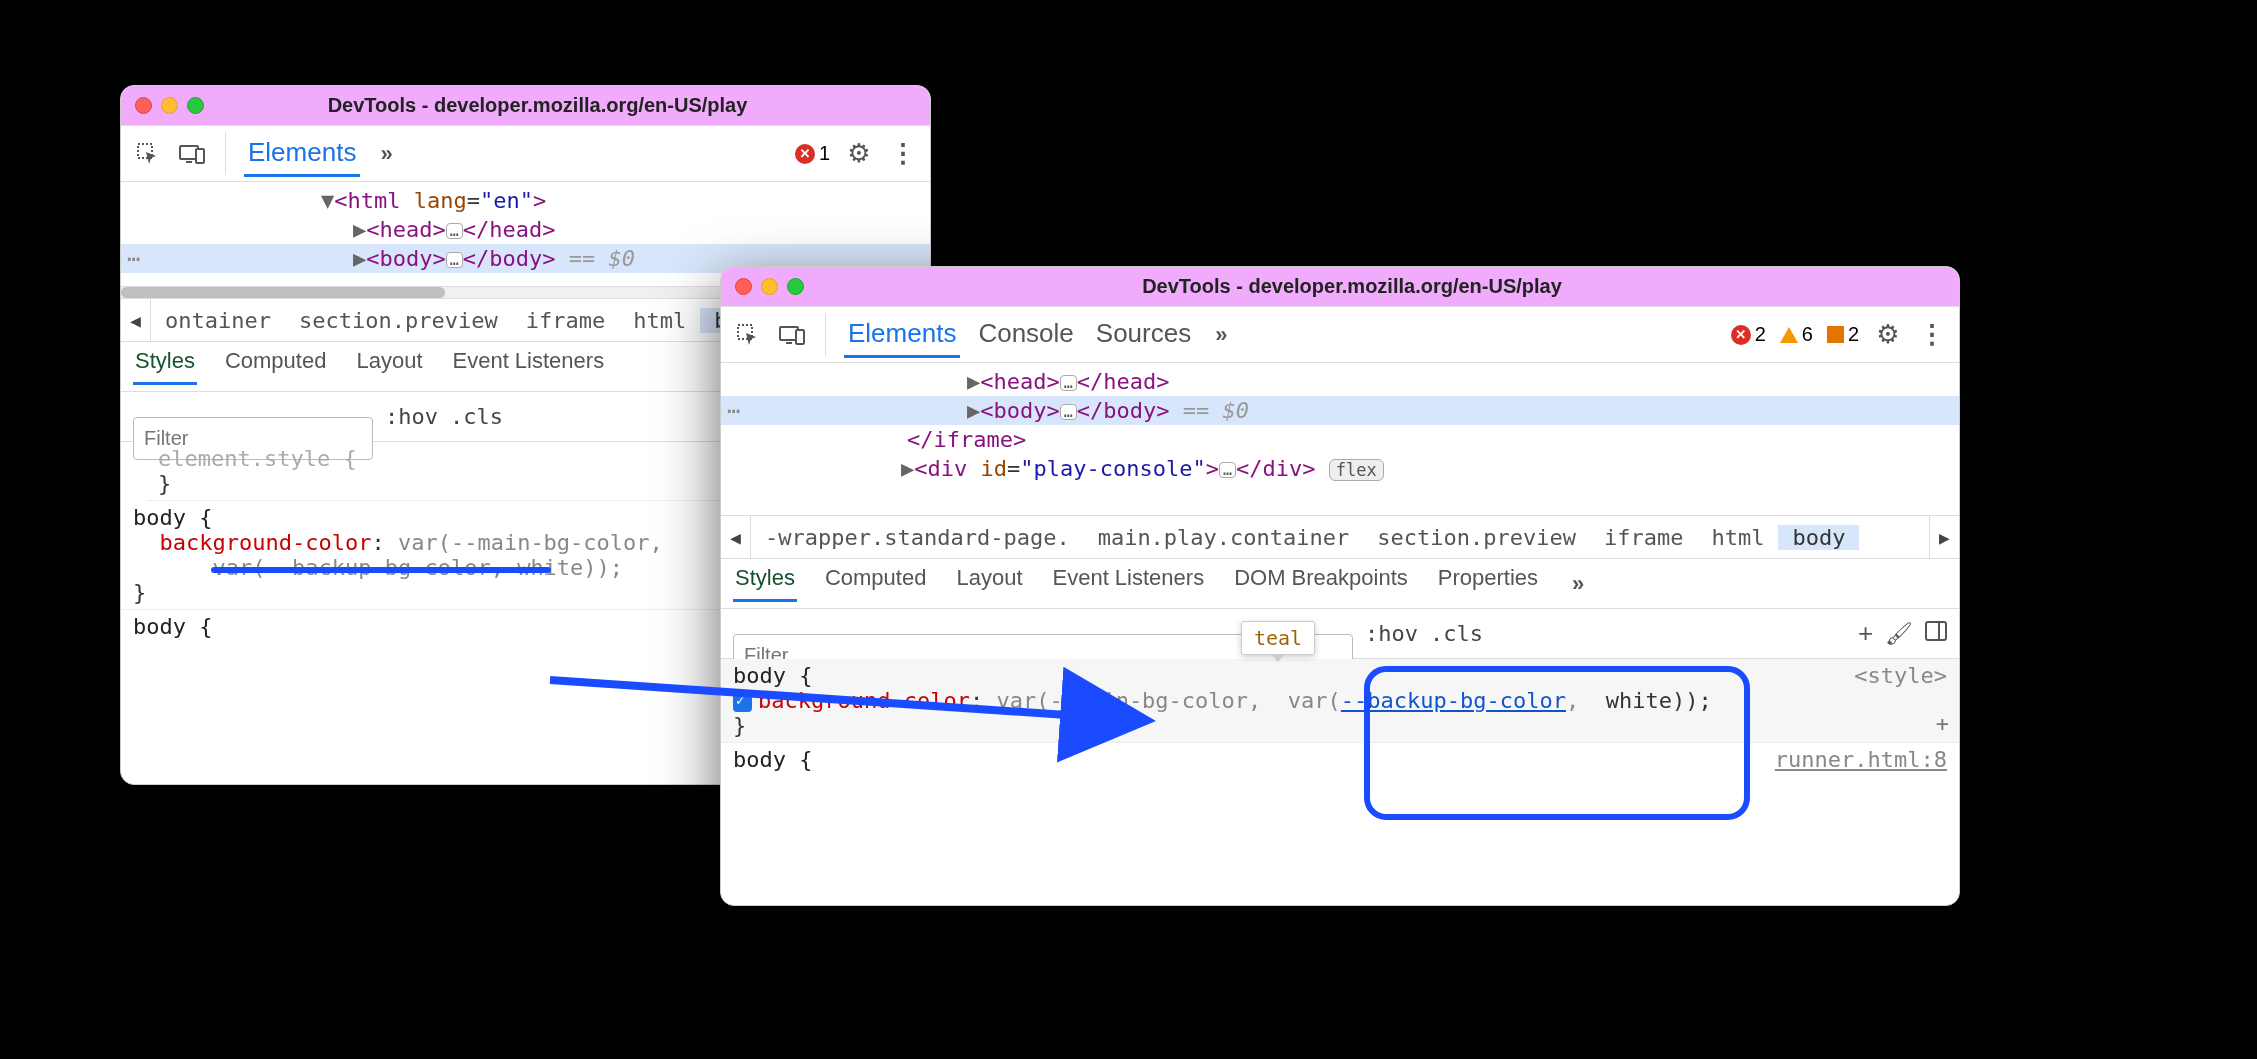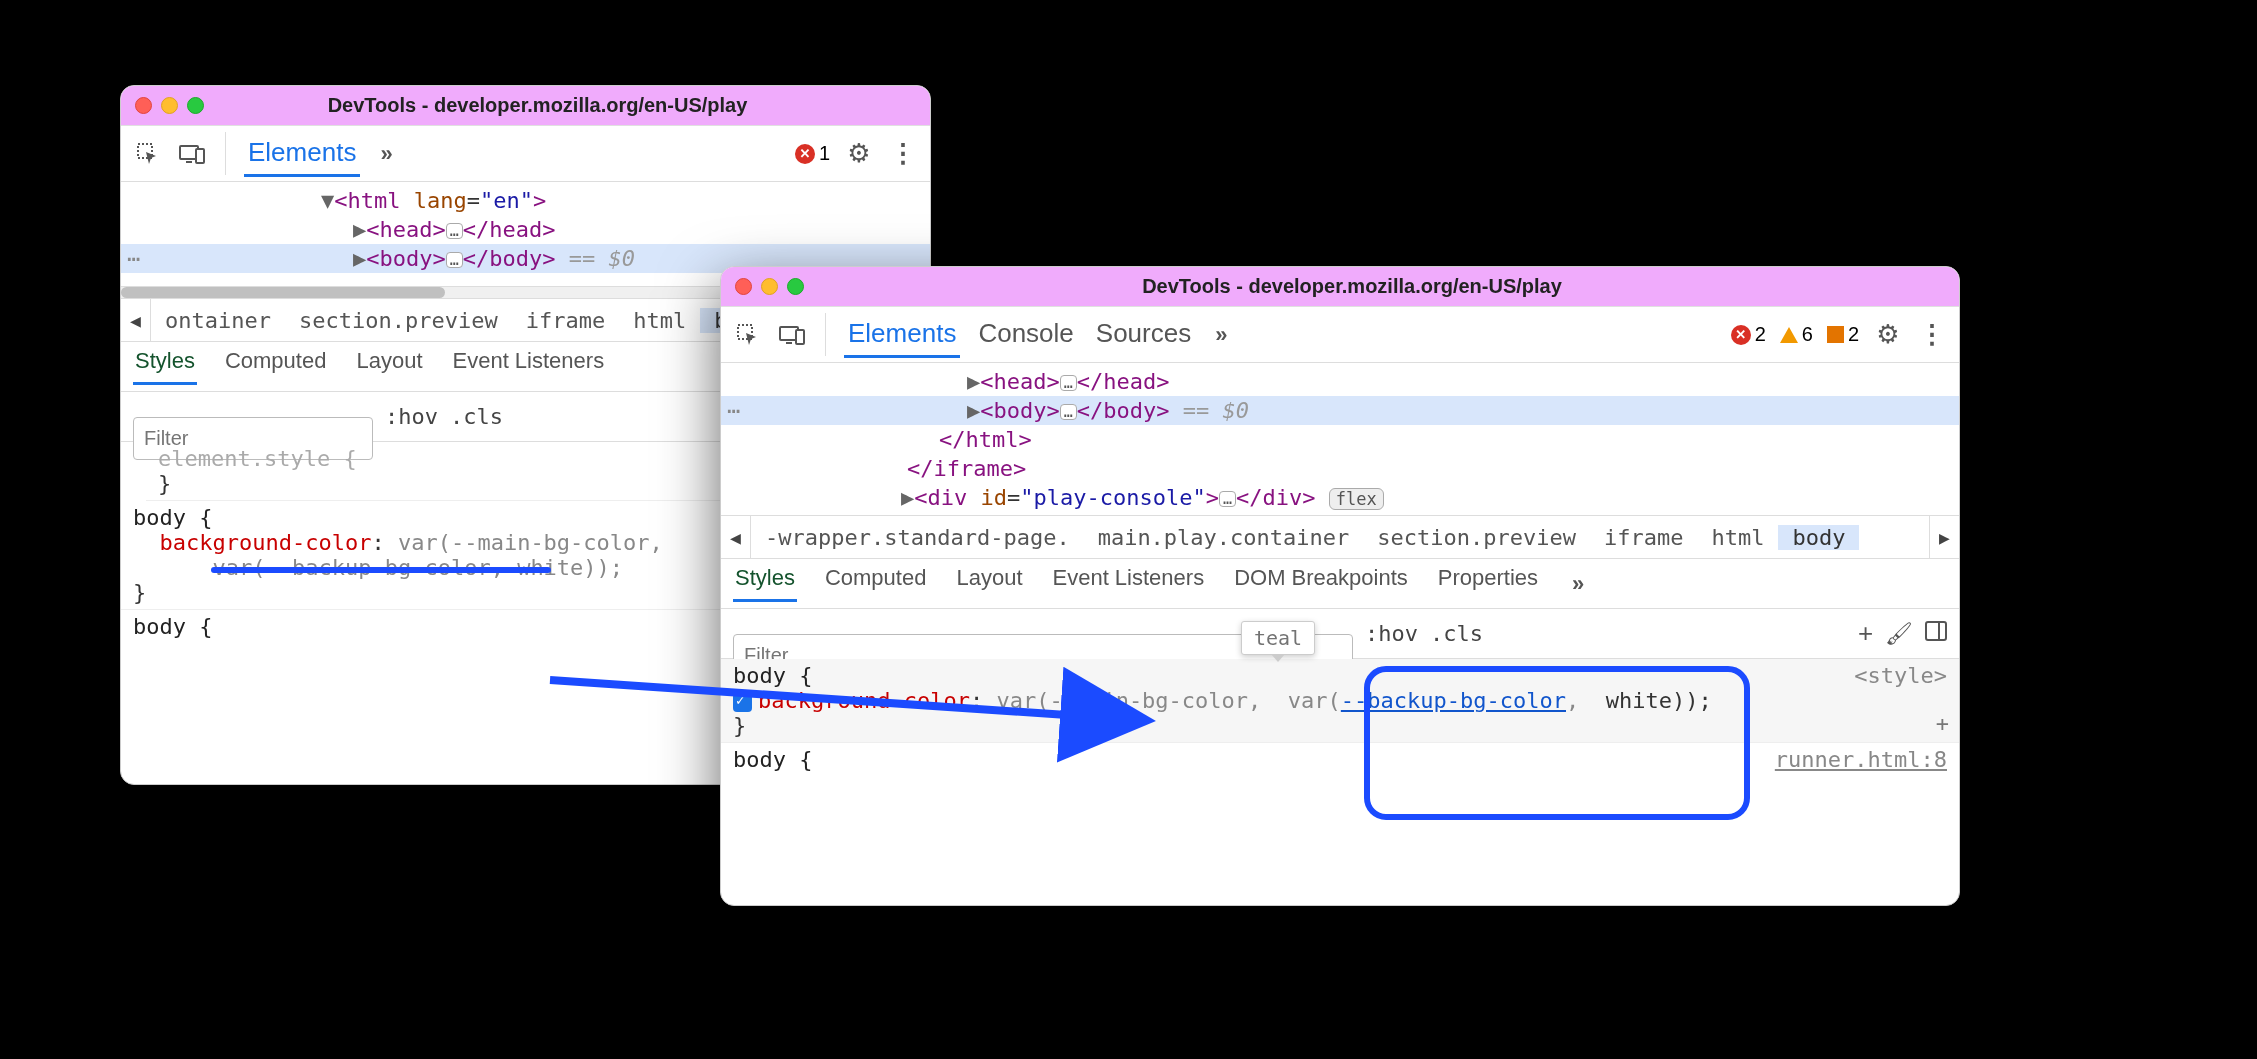--- a/index.html
+++ b/index.html
@@ -98,21 +98,21 @@
   .prop{color:#c80000;}
   .val-gray{color:#888;}
   .val-blue{color:#1155cc;text-decoration:underline;text-decoration-color:#1155cc;}
   .colon{color:#333;}
   .brace{color:#333;}
   .src{position:absolute;right:12px;top:4px;color:#888;font-size:22px;}
   .src.u{text-decoration:underline;text-align:right;}
   .checkbox{display:inline-block;width:19px;height:19px;border-radius:4px;background:#1a73e8;margin-right:6px;vertical-align:middle;position:relative;}
   .checkbox::after{content:"✓";color:#fff;font-size:14px;position:absolute;left:3px;top:-1px;}
   .tooltip{
-    position:absolute;background:#fff;border:1px solid #ccc;border-radius:3px;padding:4px 12px;font-size:20px;color:#737373;
+    position:absolute;background:#fff;border:1px solid #ccc;border-radius:3px;padding:4px 12px;font-size:20px;color:#a16207;
     box-shadow:0 2px 6px rgba(0,0,0,.2);
   }
   .tooltip::after{
     content:"";position:absolute;left:50%;bottom:-8px;margin-left:-7px;
     border-left:7px solid transparent;border-right:7px solid transparent;border-top:8px solid #ccc;
   }
   .cluster-box{position:absolute;border:6px solid #1b4bff;border-radius:22px;}
   .arrow-svg{position:absolute;pointer-events:none;}
   .scrollbar-h{height:12px;background:#f0f0f0;border-top:1px solid #ddd;position:relative;}
   .scrollbar-h .thumb{position:absolute;left:0;top:0;bottom:0;width:40%;background:#c0c0c0;border-radius:6px;}
@@ -252,21 +252,20 @@
           <span>2</span>
         </span>
       <span class="icon-btn gear"></span>
       <span class="icon-btn kebab"></span>
     </div>
   </div>
 
   <div class="dom-panel mono" style="height:152px;position:relative;overflow:hidden;">
     <div class="dom-line" style="padding-left:246px;"><span style="color:#666">▶</span><span class="tag-maroon">&lt;head&gt;</span><span class="ellipsis-pill">…</span><span class="tag-maroon">&lt;/head&gt;</span></div>
     <div class="dom-line selected-row" style="padding-left:246px;position:relative;"><span class="gutter-dots" style="top:2px;">⋯</span><span style="color:#666">▶</span><span class="tag-maroon">&lt;body&gt;</span><span class="ellipsis-pill">…</span><span class="tag-maroon">&lt;/body&gt;</span> <span class="eq0">== $0</span></div>
-    <div class="dom-line" style="padding-left:218px;"><span class="tag-maroon">&lt;/html&gt;</span></div>
     <div class="dom-line" style="padding-left:186px;"><span class="tag-maroon">&lt;/iframe&gt;</span></div>
     <div class="dom-line" style="padding-left:180px;"><span style="color:#666">▶</span><span class="tag-maroon">&lt;div</span> <span class="attr-brown">id</span><span class="colon">=</span><span class="attr-blue">"play-console"</span><span class="tag-maroon">&gt;</span><span class="ellipsis-pill">…</span><span class="tag-maroon">&lt;/div&gt;</span> <span class="flex-pill">flex</span></div>
   </div>
 
   <div class="breadcrumb mono">
     <div class="bc-scroll">◀</div>
     <div class="bc-items">
       <span class="bc-item link">-wrapper.standard-page.</span>
       <span class="bc-item link">main.play.container</span>
       <span class="bc-item link">section.preview</span>

